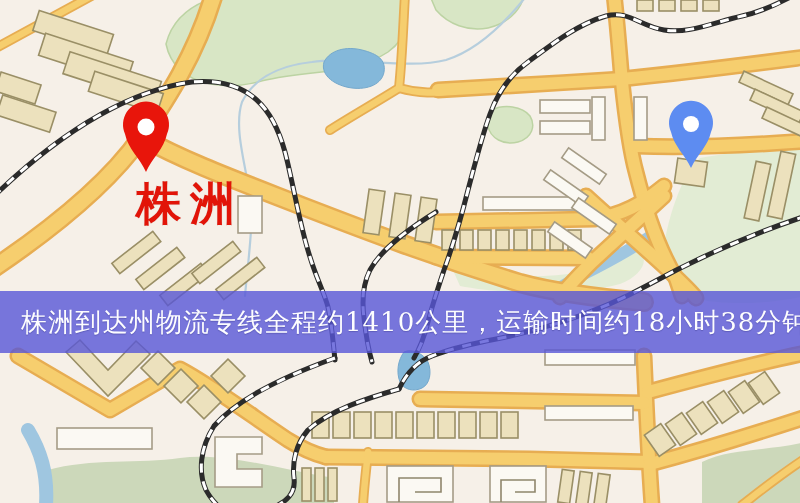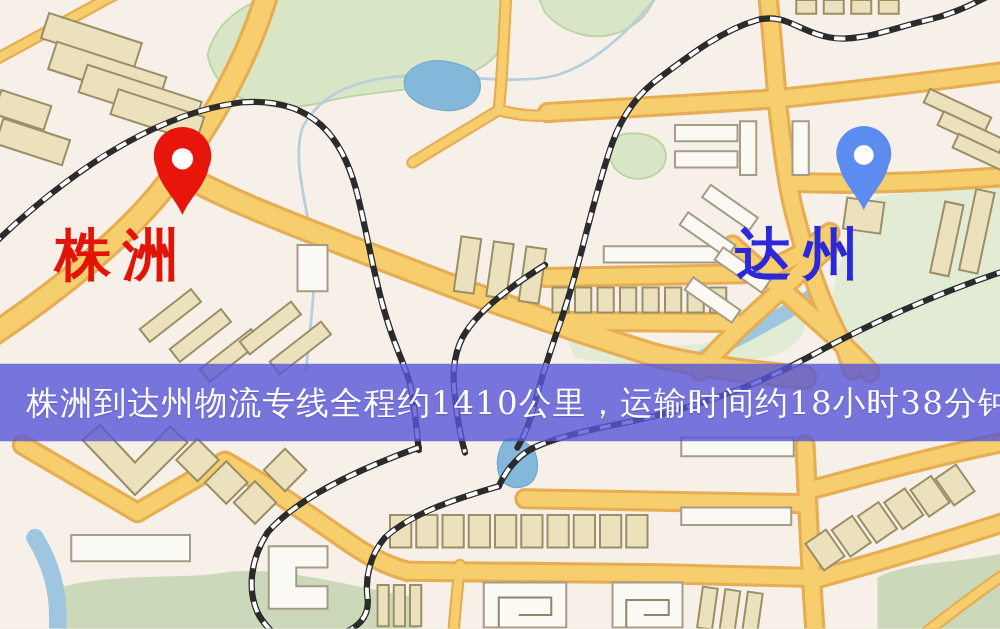--- a/index.html
+++ b/index.html
@@ -24,21 +24,21 @@
   .cas-min{stroke-width:10;} .core-min{stroke-width:6.5;}
   .bld-tan{fill:#ece1bd;stroke:#9a8f66;stroke-width:1.6;}
   .bld-white{fill:#fbf9f3;stroke:#a59c86;stroke-width:1.6;}
   .bld-inner{fill:none;stroke:#8f866c;stroke-width:1.6;}
   .rail-base{fill:none;stroke:#2b2b2b;stroke-width:5;stroke-linecap:round;}
   .rail-dash{fill:none;stroke:#ffffff;stroke-width:3;stroke-dasharray:9 9;stroke-linecap:butt;}
   .pin-hole{fill:#ffffff;}
 
   
   .city-label{
-    position:absolute;width:200px;text-align:left;
+    position:absolute;width:200px;text-align:right;
     font-size:45px;font-weight:bold;letter-spacing:9px;line-height:1;
     text-shadow:0 0 1px rgba(0,0,0,.15);
     pointer-events:none;white-space:nowrap;
   }
   .city-label.origin{left:44px;top:181px;color:#e21408;}
   .city-label.dest{left:588px;top:180px;color:#2a28d8;}
 
   
   .banner{
     position:absolute;left:0;top:291px;width:800px;height:62px;
@@ -262,18 +262,17 @@
       <path d="M146,172 C140,158 128,149 125,134 A23,23 0 1,1 167,134 C164,149 152,158 146,172 Z" fill="#e8150b"></path>
       <circle class="pin-hole" cx="146" cy="127" r="8.5"></circle>
     </g>
     <g>
       <path d="M691,168 C685,155 674,146 671,132 A22,22 0 1,1 711,132 C708,146 697,155 691,168 Z" fill="#5d8cf1"></path>
       <circle class="pin-hole" cx="691" cy="124" r="8"></circle>
     </g>
   </svg>
 
   <div class="city-label origin">株洲</div>
-  <div class="city-label dest">达州</div>
 
   <div class="banner">
     <span>株洲到达州物流专线全程约1410公里，运输时间约18小时38分钟.</span>
   </div>
 </div>
 
 </body></html>

